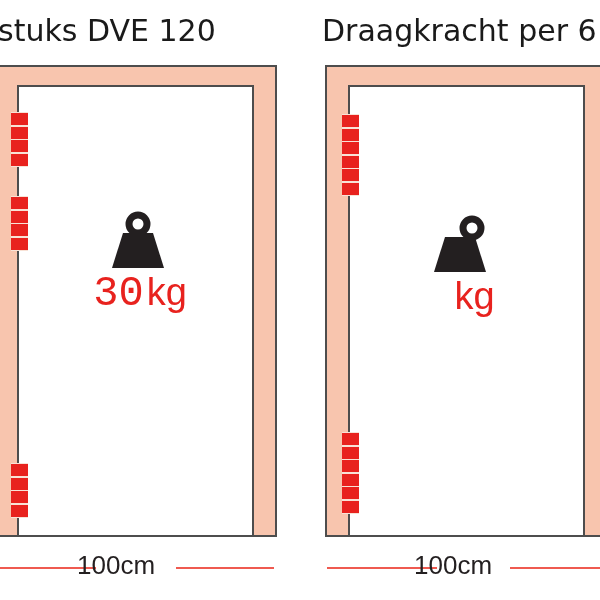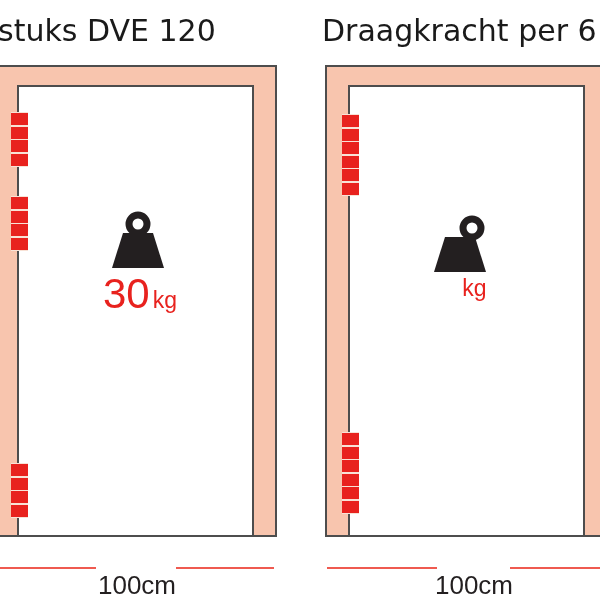--- a/index.html
+++ b/index.html
@@ -40,26 +40,26 @@
     display:flex;flex-direction:column;gap:1.5px;padding:1px 0;
   }
   .hinge-seg{height:12px;background:var(--hinge-red);flex:0 0 auto;}
   .weight-icon{position:absolute;}
   .weight-icon circle{fill:none;stroke:var(--weight-icon-black);stroke-width:7;}
   .weight-icon path{fill:var(--weight-icon-black);}
   .weight-label{
     position:absolute;width:130px;display:flex;justify-content:center;
     align-items:baseline;color:var(--hinge-red);line-height:1;
   }
-  .weight-value{font-size:42px;font-family:Liberation Sans, sans-serif;}
-  .weight-unit{font-size:23px;margin-left:3px;font-family:"Liberation Sans", sans-serif;}
+  .weight-value{font-size:42px;font-family:Liberation Mono, monospace;}
+  .weight-unit{font-size:38px;margin-left:3px;font-family:"Liberation Sans", sans-serif;}
   .dim-line{position:absolute;top:567px;height:2px;background:var(--dimension-line-red);}
   .dim-label{
-    position:absolute;top:551px;width:120px;text-align:center;font-size:26px;
-    color:var(--measure-text);font-family:"Liberation Sans", sans-serif;line-height:1.1;margin-top:20px;
+    position:absolute;top:551px;width:120px;font-size:26px;
+    color:var(--measure-text);font-family:"Liberation Sans", sans-serif;line-height:1.1;
   }
 </style>
 </head>
 <body>
 
 <div class="canvas">
 
   <div class="panel-title" style="left:-2px">stuks DVE 120</div>
 
   <div class="frame left"></div>

